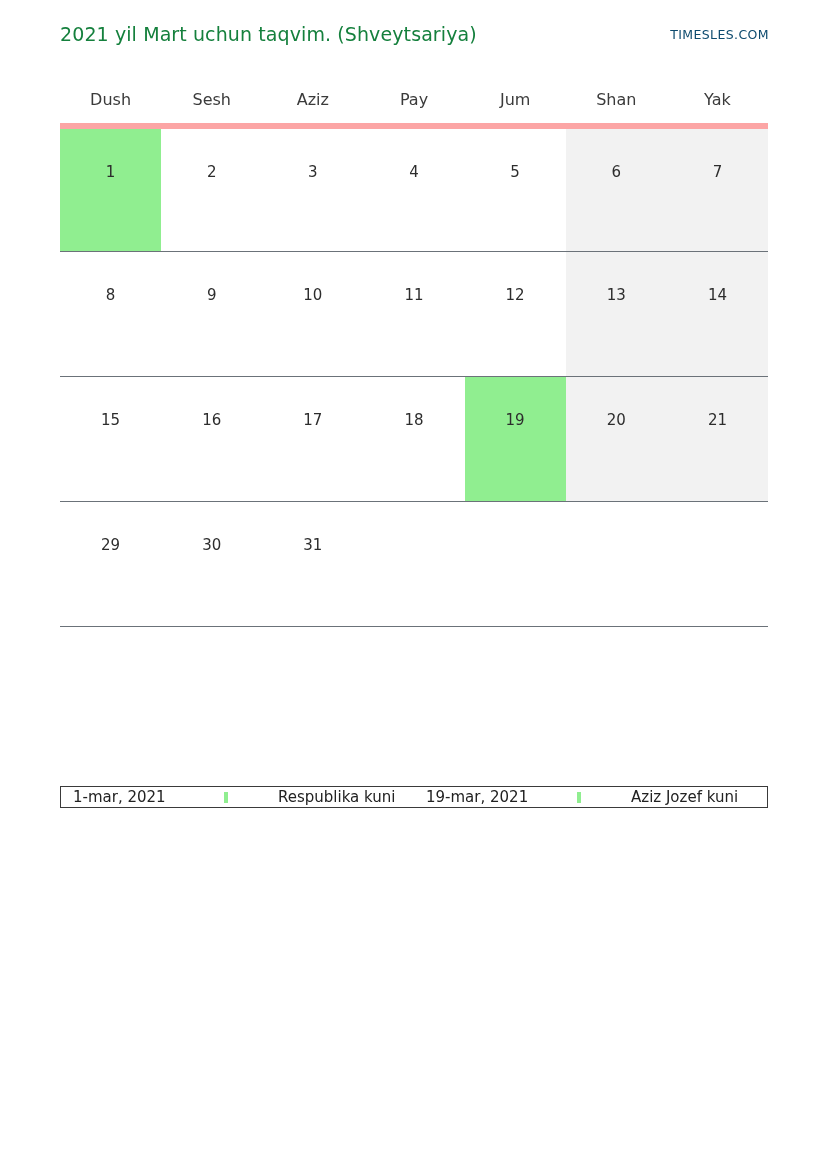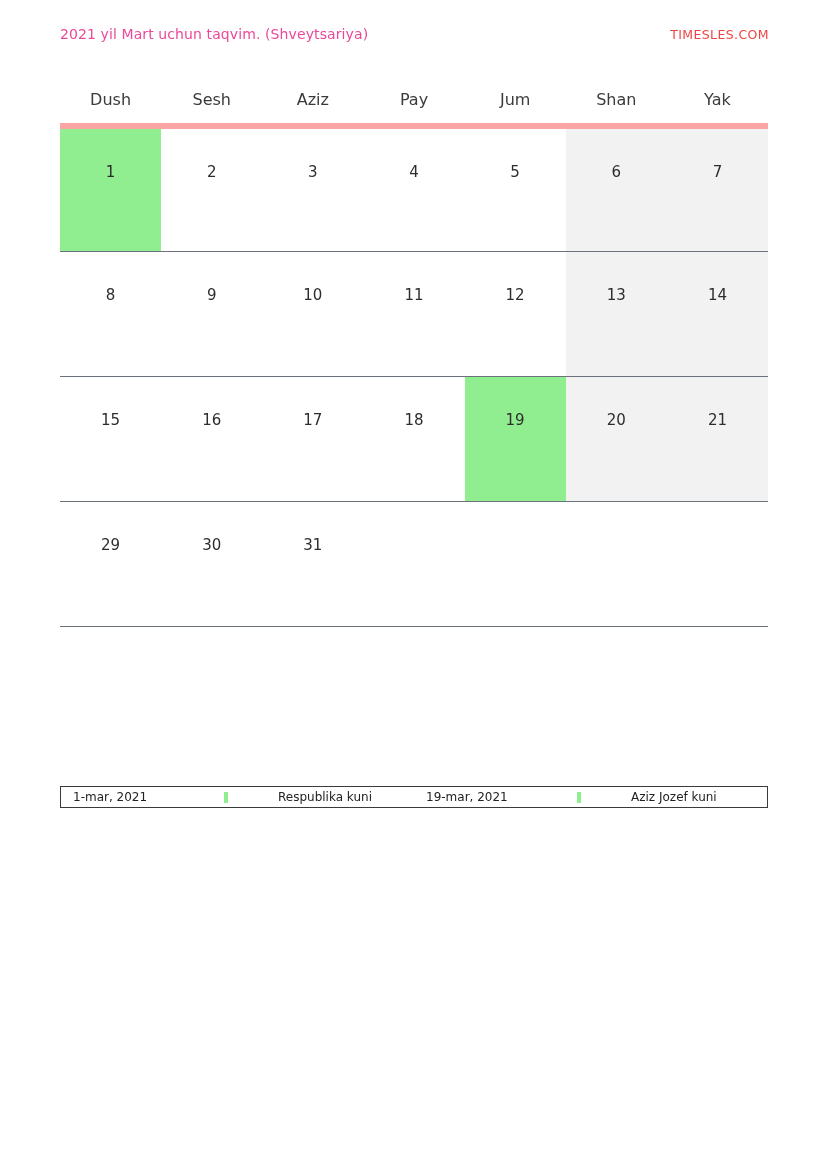--- a/index.html
+++ b/index.html
@@ -20,28 +20,28 @@
     position: absolute;
     left: 60px;
     top: 18px;
     right: 58px;
     height: 32px;
     display: flex;
     align-items: center;
     justify-content: space-between;
   }
   .title {
-    font-size: 14px;
-    color: #ec4899;
+    font-size: 19px;
+    color: #15803d;
     font-weight: 400;
     letter-spacing: 0.1px;
   }
   .brand {
     font-size: 12.5px;
-    color: #ef4444;
+    color: #0c4a6e;
     letter-spacing: 0.4px;
   }
 
   .calendar {
     position: absolute;
     left: 60px;
     top: 80px;
     width: 708px;
   }
   table.cal {
@@ -80,21 +80,21 @@
 
   .legend {
     position: absolute;
     left: 60px;
     top: 786px;
     width: 708px;
     height: 22px;
     border: 1px solid #3a3a3a;
     display: flex;
     align-items: center;
-    font-size: 12px;
+    font-size: 15px;
     color: #222;
   }
   .legend-cell {
     display: flex;
     align-items: center;
     height: 100%;
   }
   .legend-date {
     padding-left: 12px;
     width: 168px;

